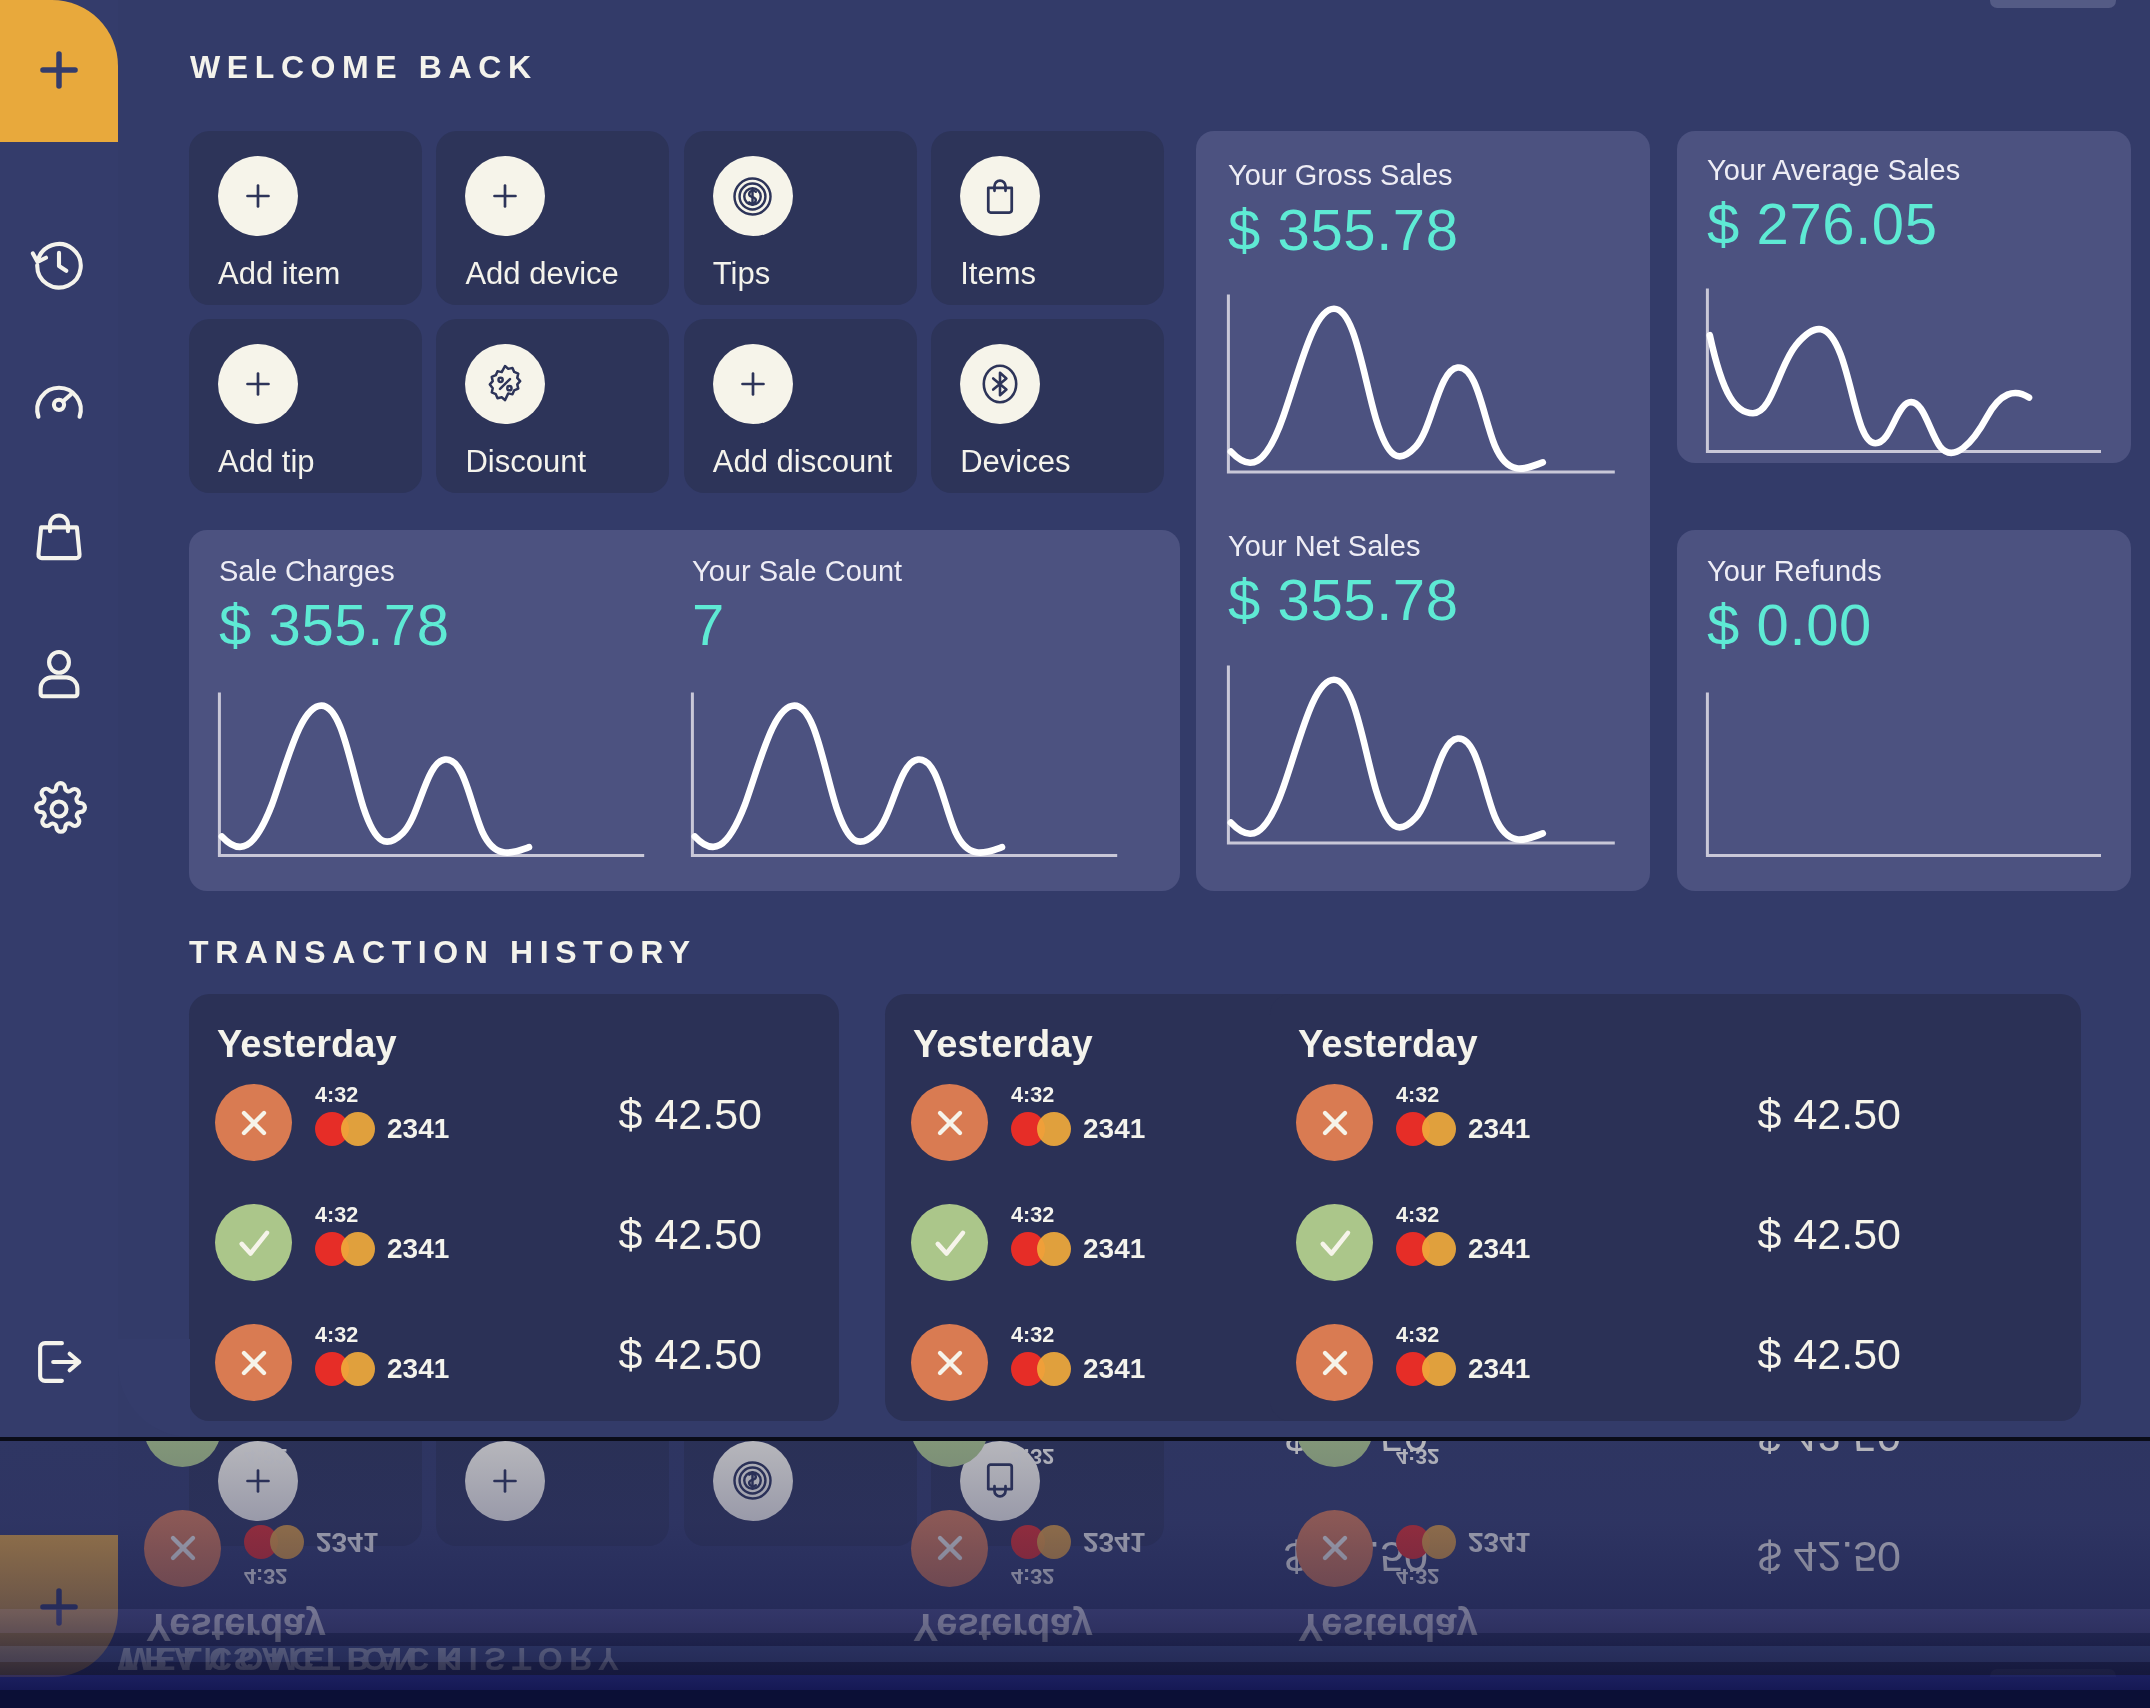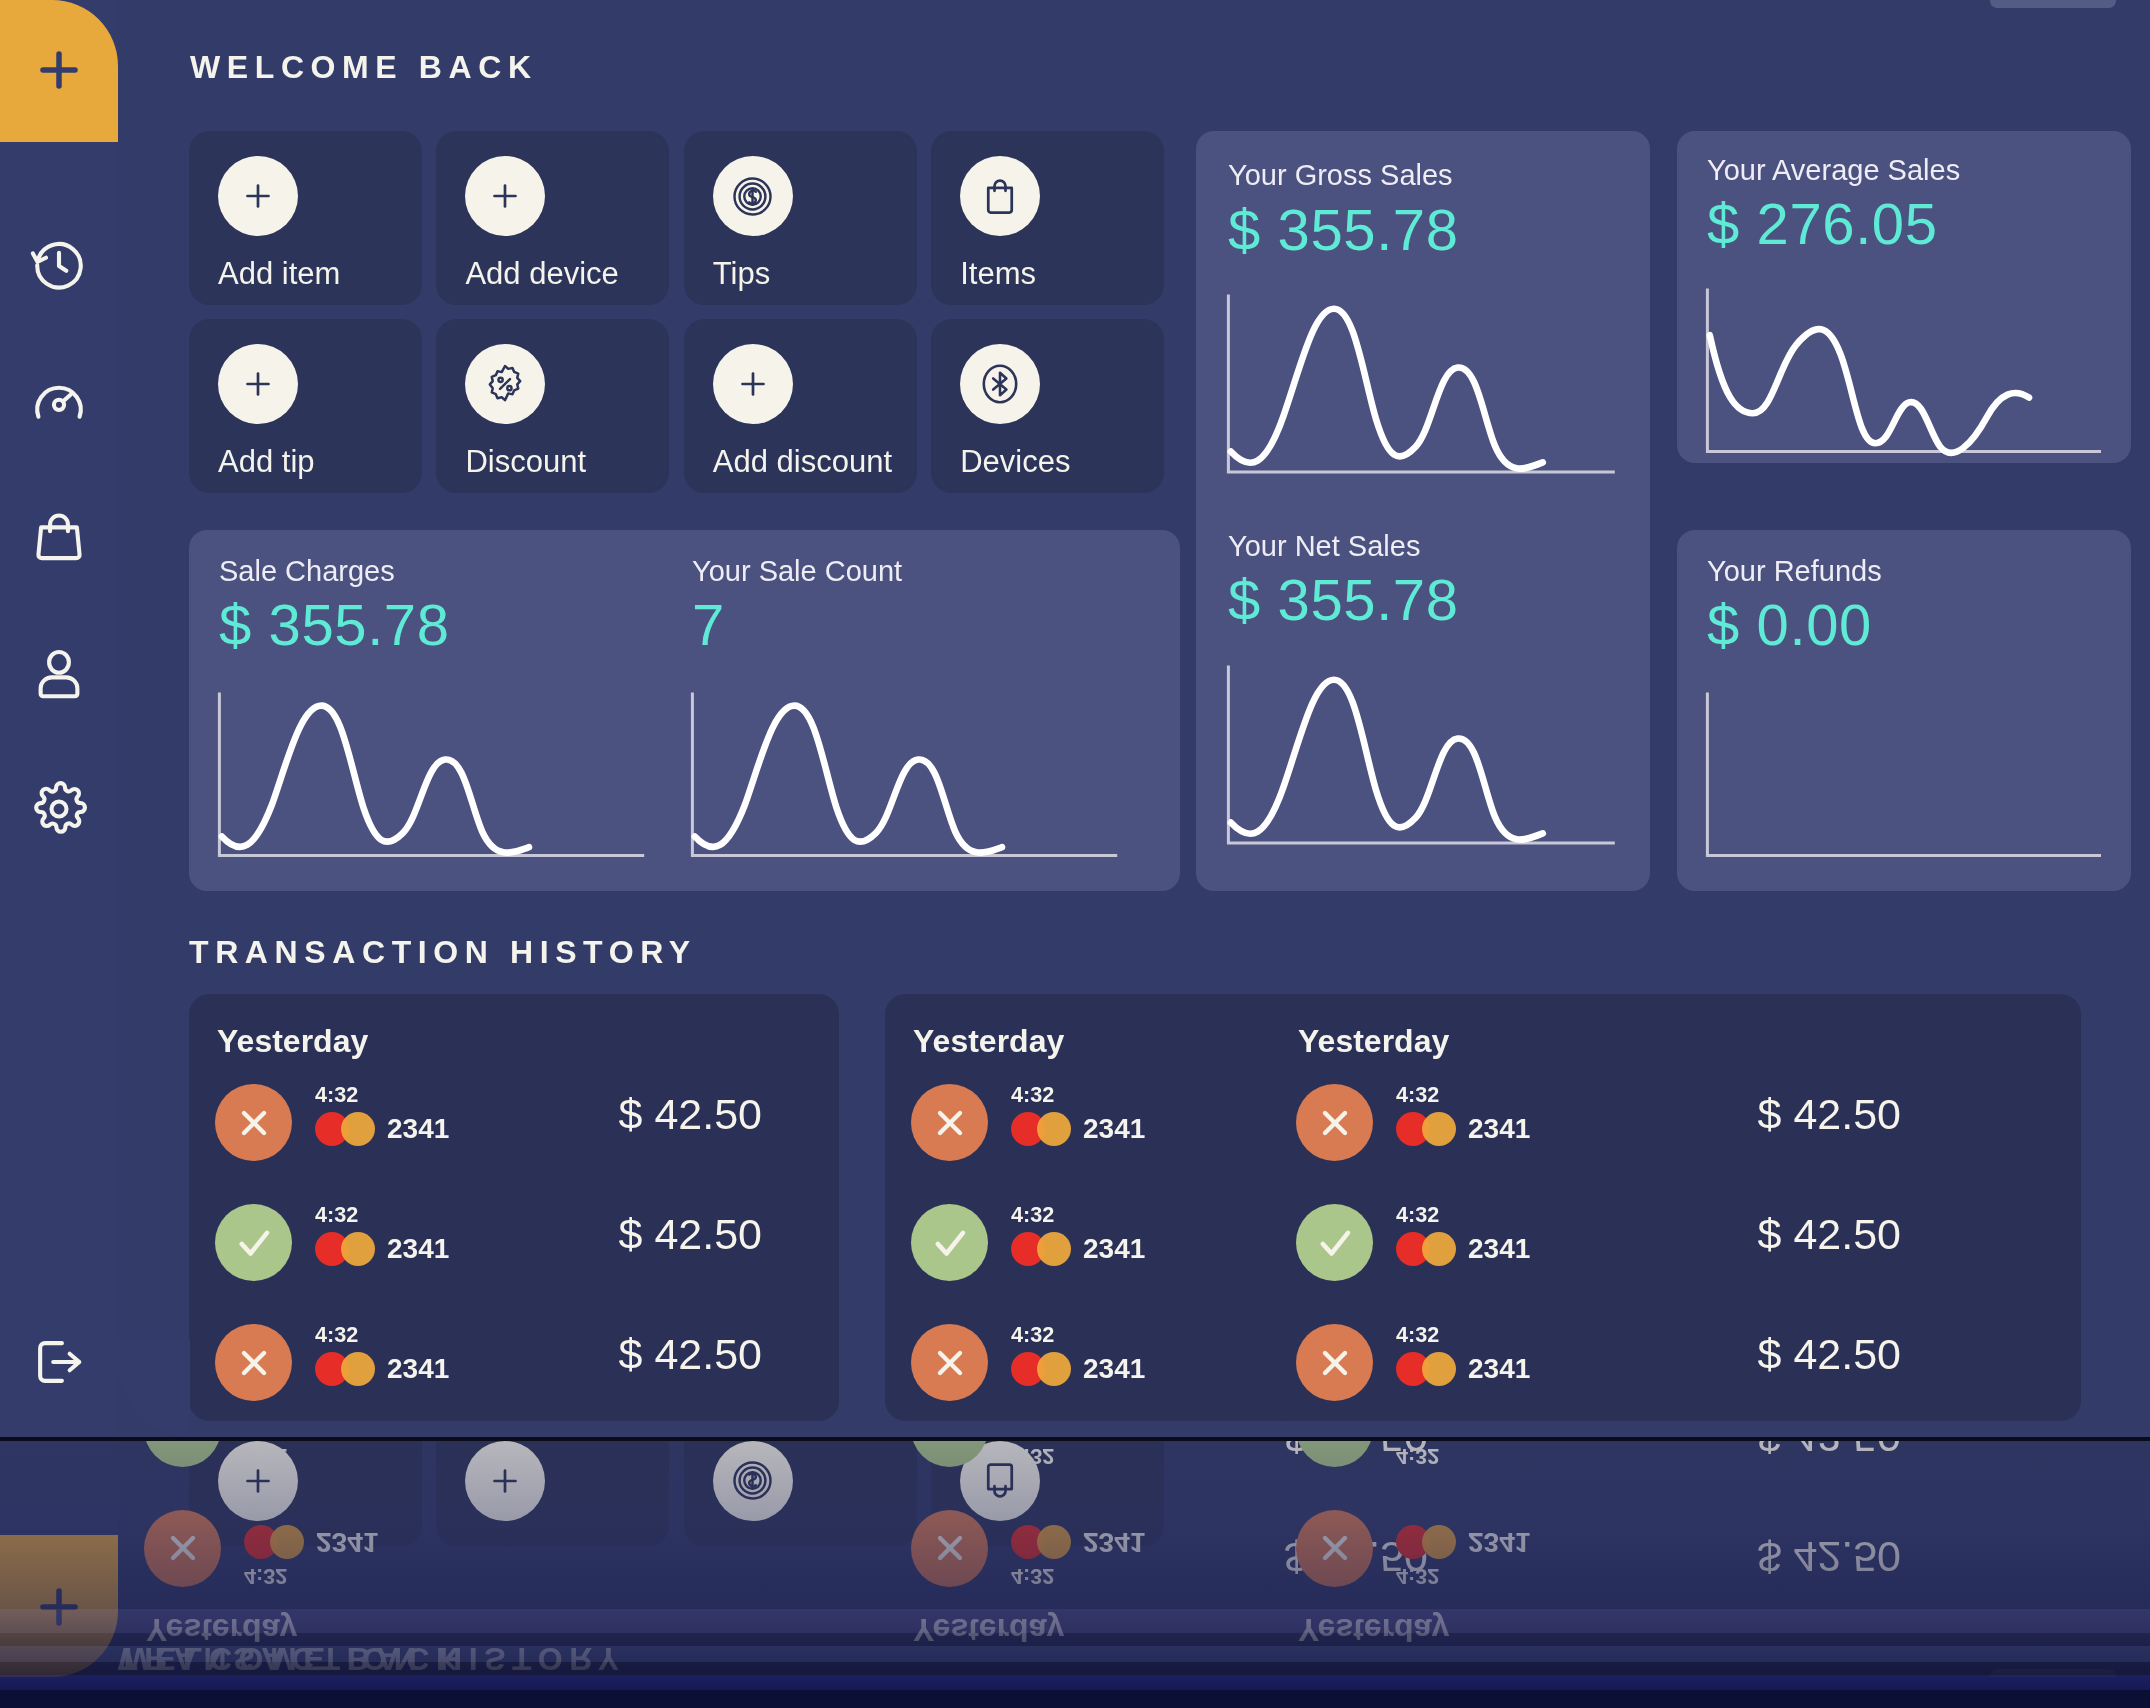--- a/index.html
+++ b/index.html
@@ -125,21 +125,21 @@
     position: absolute;
     background: #2b3156;
     border-radius: 20.4px;
   }
   #txn-card-0 { left: 71px;  top: 994px; width: 650px; height: 427px; }
   #txn-card-1 { left: 737px; top: 994px; width: 650px; height: 427px; }
   #txn-card-2b { left: 1406px; top: 994px; width: 650px; height: 427px; }
 
   .txn-day {
     position: absolute; left: 28px; top: 29px;
-    color: #f4f3ec; font-size: 32px; font-weight: 700;
+    color: #f4f3ec; font-size: 38px; font-weight: 700;
   }
   .txn-row {
     position: absolute; left: 0; width: 100%; height: 112px;
   }
   .txn-status {
     position: absolute; left: 26.4px; top: 7.2px;
     width: 77px; height: 77px; border-radius: 50%;
     display: flex; align-items: center; justify-content: center;
   }
   .txn-status.declined { background: #d97b52; }

